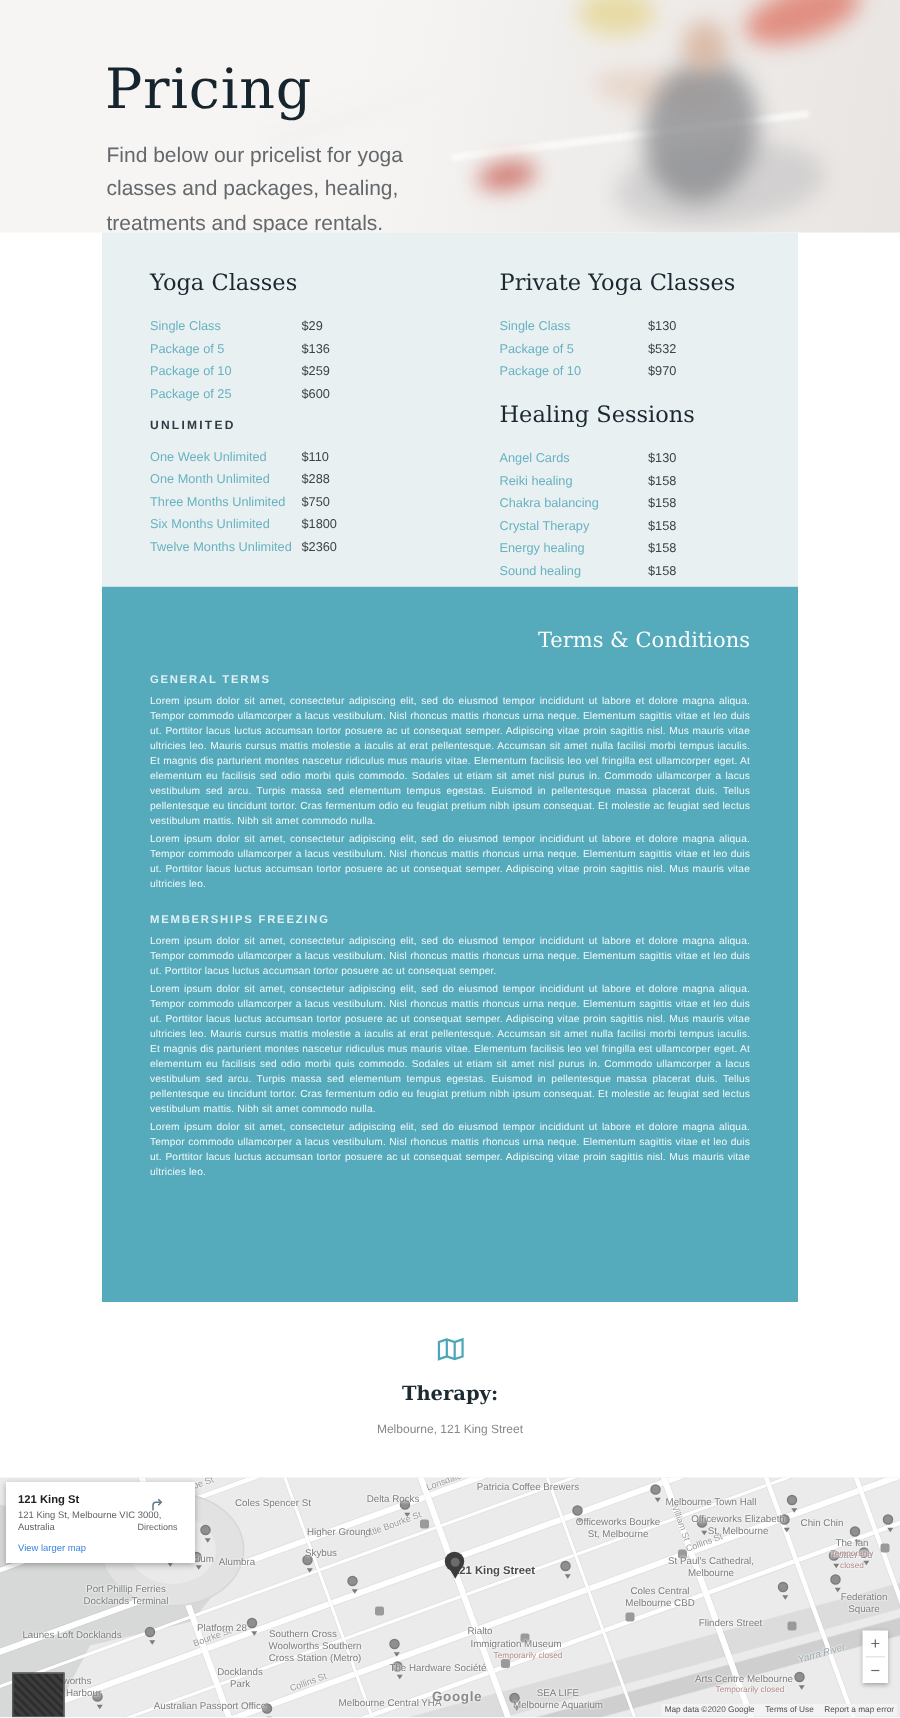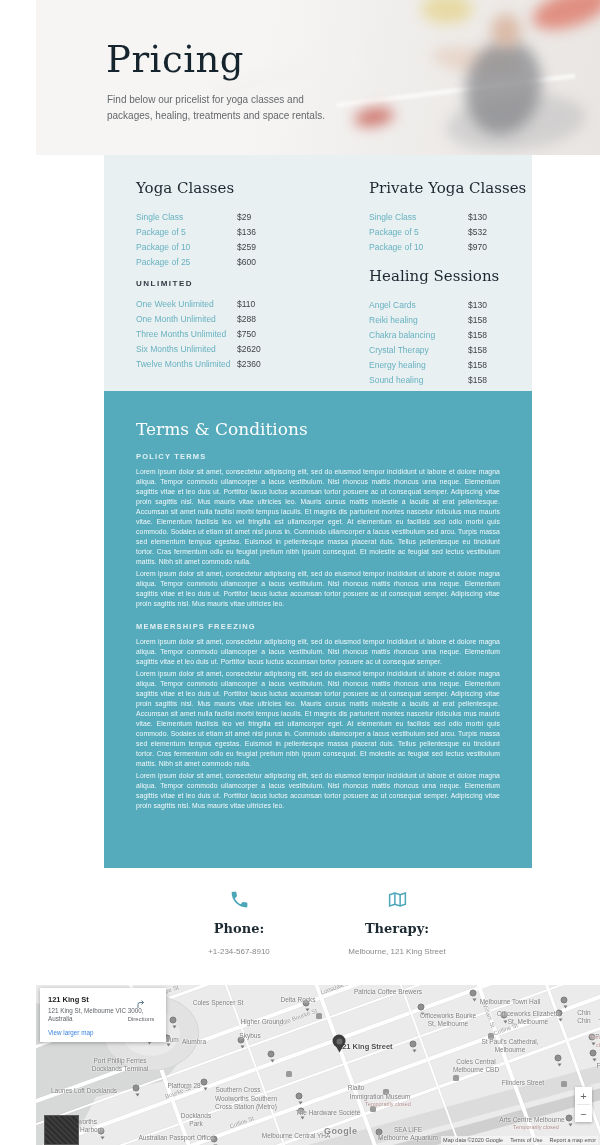--- a/index.html
+++ b/index.html
@@ -1,54 +1,54 @@
 <!DOCTYPE html>
 <html><head>
 <meta charset="utf-8">
 <style>
   * { margin:0; padding:0; box-sizing:border-box; }
   body { width:600px; background:#fff; font-family:"Liberation Sans","DejaVu Sans",sans-serif; }
-  .page { width:600px; height:1145px; overflow:hidden; position:relative; background:#fff;padding-left:36px; }
+  .page { width:600px; height:1145px; overflow:hidden; position:relative; background:#fff; }
 
   
   .hero { position:relative; height:155px; overflow:hidden;
     background:linear-gradient(100deg,#f6f5f4 40%,#efedeb 65%,#e9e5e2 100%); }
   .hero-art { position:absolute; inset:0; }
   .blob { position:absolute; border-radius:50%; filter:blur(7px); }
   .b1 { left:430px; top:40px; width:75px; height:95px; background:#87888c; opacity:.75; transform:rotate(12deg); }
   .b2 { left:455px; top:14px; width:30px; height:34px; background:#d9b49e; opacity:.85; }
   .b3 { left:495px; top:-8px; width:80px; height:34px; background:#dd7260; opacity:.75; transform:rotate(-18deg); }
   .b4 { left:385px; top:-6px; width:52px; height:30px; background:#e6d694; opacity:.8; }
   .b5 { left:395px; top:48px; width:90px; height:26px; background:#e4c9b8; opacity:.6; transform:rotate(8deg); }
   .b6 { left:318px; top:108px; width:40px; height:18px; background:#c2473c; opacity:.7; transform:rotate(-10deg); }
   .b7 { left:410px; top:95px; width:140px; height:55px; background:#b9b9bb; opacity:.5; transform:rotate(-6deg); }
   .mat { position:absolute; left:300px; top:88px; width:240px; height:5px; background:#fbfbfa; opacity:.8; transform:rotate(-7deg); filter:blur(1px); }
   .mat2 { position:absolute; left:175px; top:60px; width:150px; height:26px; background:#f3f2f0; opacity:.7; transform:rotate(-18deg); filter:blur(4px); }
   .hero h1 { position:absolute; left:70px; top:38px; font-family:"DejaVu Serif","Liberation Serif",serif;
     font-weight:400; font-size:37px; color:#16242e; letter-spacing:.5px; }
-  .hero-sub { position:absolute; left:71px; top:92px; width:245px; font-size:10px; line-height:1.6; color:#64686b; }
+  .hero-sub { position:absolute; left:71px; top:92px; width:245px; font-size:14px; line-height:1.6; color:#64686b; }
 
   
   .pricing { position:relative; margin:0 68px; height:236px; background:#e9f0f2; }
   .pcol { position:absolute; top:24px; }
   .pcol-left { left:32px; width:210px; }
   .pcol-right { left:265px; width:180px; }
   .table-title { font-family:"DejaVu Serif","Liberation Serif",serif; font-weight:400; font-size:15px;
     color:#1b2830; margin:0 0 12px; }
   .table-title.mt { margin-top:13px; }
   .price-row { display:flex; align-items:center; height:15px; font-size:8.5px; }
   .price-row .lbl { width:101px; color:#68b2c0; }
   .pcol-right .price-row .lbl { width:99px; }
   .price-row .val { color:#3e4347; }
   .sub-heading { font-size:8px; font-weight:bold; letter-spacing:1.5px; color:#2e3a42; margin:10px 0 8px; }
 
   
   .terms { margin:0 68px; height:477px; background:#55abbc; padding:28px 32px 0; overflow:hidden; }
-  .terms-title { text-align:left; font-family:"DejaVu Serif","Liberation Serif",serif; font-weight:400;
-    font-size:17px; color:#fbfdfd; margin-bottom:8px; }
+  .terms-title { text-align:right; font-family:"DejaVu Serif","Liberation Serif",serif; font-weight:400;
+    font-size:14px; color:#fbfdfd; margin-bottom:8px; }
   .t-head { font-size:7.5px; font-weight:bold; letter-spacing:1.2px; color:rgba(255,255,255,.82); margin:13px 0 6px; }
   .t-body { font-size:6.8px; line-height:10px; color:rgba(255,255,255,.93); letter-spacing:.1px; margin:0 0 2px; text-align:justify; }
 
   
   .contact { height:117px; display:flex; justify-content:center; padding-top:21px; }
   .contact-col { width:158px; text-align:center; }
   .contact-icon svg { width:21px; height:21px; }
   .contact-label { font-family:"DejaVu Serif","Liberation Serif",serif; font-weight:bold; font-size:13px;
     color:#1d2a32; margin-top:7px; }
   .contact-value { font-size:8px; color:#85898c; margin-top:11px; }
@@ -153,21 +153,21 @@
           <div class="price-row">
             <span class="lbl">One Month Unlimited</span>
             <span class="val">$288</span>
           </div>
           <div class="price-row">
             <span class="lbl">Three Months Unlimited</span>
             <span class="val">$750</span>
           </div>
           <div class="price-row">
             <span class="lbl">Six Months Unlimited</span>
-            <span class="val">$2620</span>
+            <span class="val">$1800</span>
           </div>
           <div class="price-row">
             <span class="lbl">Twelve Months Unlimited</span>
             <span class="val">$2360</span>
           </div>
         </div>
     </div>
     <div class="pcol pcol-right">
       <h2 class="table-title">Private Yoga Classes</h2>
       <div id="private-rows">
@@ -210,40 +210,31 @@
             <span class="lbl">Sound healing</span>
             <span class="val">$158</span>
           </div>
         </div>
     </div>
   </section>
 
   <section class="terms">
     <h2 class="terms-title">Terms &amp; Conditions</h2>
     <div id="terms-sections">
-        <div class="t-head">POLICY TERMS</div>
+        <div class="t-head">GENERAL TERMS</div>
         <p class="t-body">Lorem ipsum dolor sit amet, consectetur adipiscing elit, sed do eiusmod tempor incididunt ut labore et dolore magna aliqua. Tempor commodo ullamcorper a lacus vestibulum. Nisl rhoncus mattis rhoncus urna neque. Elementum sagittis vitae et leo duis ut. Porttitor lacus luctus accumsan tortor posuere ac ut consequat semper. Adipiscing vitae proin sagittis nisl. Mus mauris vitae ultricies leo. Mauris cursus mattis molestie a iaculis at erat pellentesque. Accumsan sit amet nulla facilisi morbi tempus iaculis. Et magnis dis parturient montes nascetur ridiculus mus mauris vitae. Elementum facilisis leo vel fringilla est ullamcorper eget. At elementum eu facilisis sed odio morbi quis commodo. Sodales ut etiam sit amet nisl purus in. Commodo ullamcorper a lacus vestibulum sed arcu. Turpis massa sed elementum tempus egestas. Euismod in pellentesque massa placerat duis. Tellus pellentesque eu tincidunt tortor. Cras fermentum odio eu feugiat pretium nibh ipsum consequat. Et molestie ac feugiat sed lectus vestibulum mattis. Nibh sit amet commodo nulla.</p>
         <p class="t-body">Lorem ipsum dolor sit amet, consectetur adipiscing elit, sed do eiusmod tempor incididunt ut labore et dolore magna aliqua. Tempor commodo ullamcorper a lacus vestibulum. Nisl rhoncus mattis rhoncus urna neque. Elementum sagittis vitae et leo duis ut. Porttitor lacus luctus accumsan tortor posuere ac ut consequat semper. Adipiscing vitae proin sagittis nisl. Mus mauris vitae ultricies leo.</p>
         <div class="t-head">MEMBERSHIPS FREEZING</div>
         <p class="t-body">Lorem ipsum dolor sit amet, consectetur adipiscing elit, sed do eiusmod tempor incididunt ut labore et dolore magna aliqua. Tempor commodo ullamcorper a lacus vestibulum. Nisl rhoncus mattis rhoncus urna neque. Elementum sagittis vitae et leo duis ut. Porttitor lacus luctus accumsan tortor posuere ac ut consequat semper.</p>
         <p class="t-body">Lorem ipsum dolor sit amet, consectetur adipiscing elit, sed do eiusmod tempor incididunt ut labore et dolore magna aliqua. Tempor commodo ullamcorper a lacus vestibulum. Nisl rhoncus mattis rhoncus urna neque. Elementum sagittis vitae et leo duis ut. Porttitor lacus luctus accumsan tortor posuere ac ut consequat semper. Adipiscing vitae proin sagittis nisl. Mus mauris vitae ultricies leo. Mauris cursus mattis molestie a iaculis at erat pellentesque. Accumsan sit amet nulla facilisi morbi tempus iaculis. Et magnis dis parturient montes nascetur ridiculus mus mauris vitae. Elementum facilisis leo vel fringilla est ullamcorper eget. At elementum eu facilisis sed odio morbi quis commodo. Sodales ut etiam sit amet nisl purus in. Commodo ullamcorper a lacus vestibulum sed arcu. Turpis massa sed elementum tempus egestas. Euismod in pellentesque massa placerat duis. Tellus pellentesque eu tincidunt tortor. Cras fermentum odio eu feugiat pretium nibh ipsum consequat. Et molestie ac feugiat sed lectus vestibulum mattis. Nibh sit amet commodo nulla.</p>
         <p class="t-body">Lorem ipsum dolor sit amet, consectetur adipiscing elit, sed do eiusmod tempor incididunt ut labore et dolore magna aliqua. Tempor commodo ullamcorper a lacus vestibulum. Nisl rhoncus mattis rhoncus urna neque. Elementum sagittis vitae et leo duis ut. Porttitor lacus luctus accumsan tortor posuere ac ut consequat semper. Adipiscing vitae proin sagittis nisl. Mus mauris vitae ultricies leo.</p>
       </div>
   </section>
 
   <section class="contact">
-    <div class="contact-col">
-      <div class="contact-icon">
-        <svg viewBox="0 0 24 24" fill="#4ba6b8">
-            <path d="M6.62 10.79c1.44 2.83 3.76 5.14 6.59 6.59l2.2-2.21c.27-.27.67-.36 1.02-.24 1.12.37 2.33.57 3.57.57.55 0 1 .45 1 1V20c0 .55-.45 1-1 1-9.39 0-17-7.61-17-17 0-.55.45-1 1-1h3.5c.55 0 1 .45 1 1 0 1.25.2 2.45.57 3.57.11.35.03.74-.25 1.02l-2.2 2.2z"></path>
-          </svg>
-      </div>
-      <div class="contact-label">Phone:</div>
-      <div class="contact-value">+1-234-567-8910</div>
-    </div>
     <div class="contact-col">
       <div class="contact-icon">
         <svg viewBox="0 0 24 24" fill="none" stroke="#4ba6b8" stroke-width="1.7">
             <path d="M9 4.5L3 6.5v13l6-2 6 2 6-2v-13l-6 2-6-2z"></path>
             <path d="M9 4.5v13M15 6.5v13"></path>
           </svg>
       </div>
       <div class="contact-label">Therapy:</div>
       <div class="contact-value">Melbourne, 121 King Street</div>
     </div>

